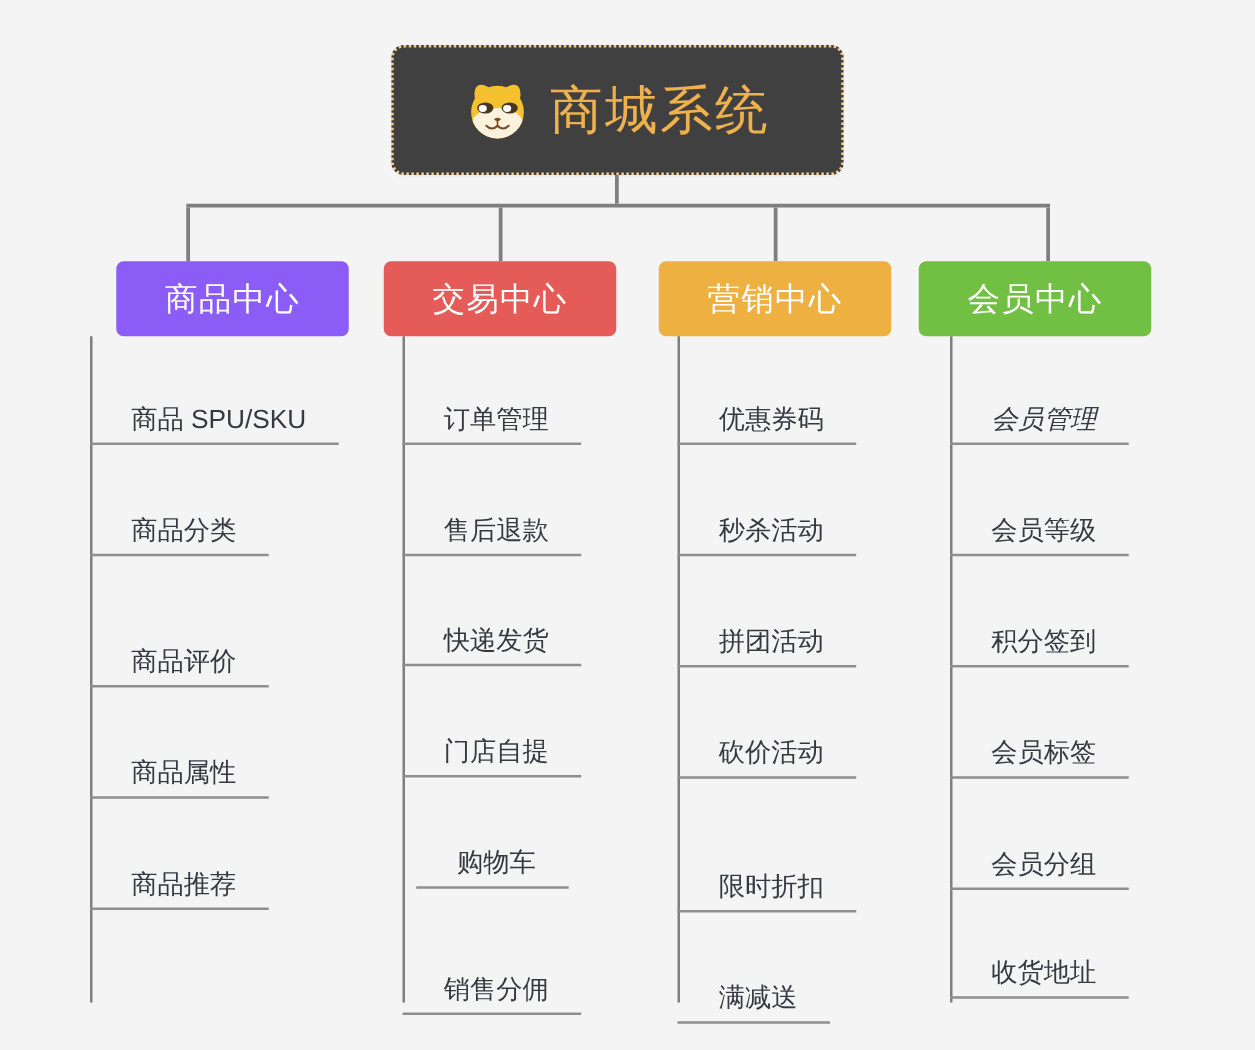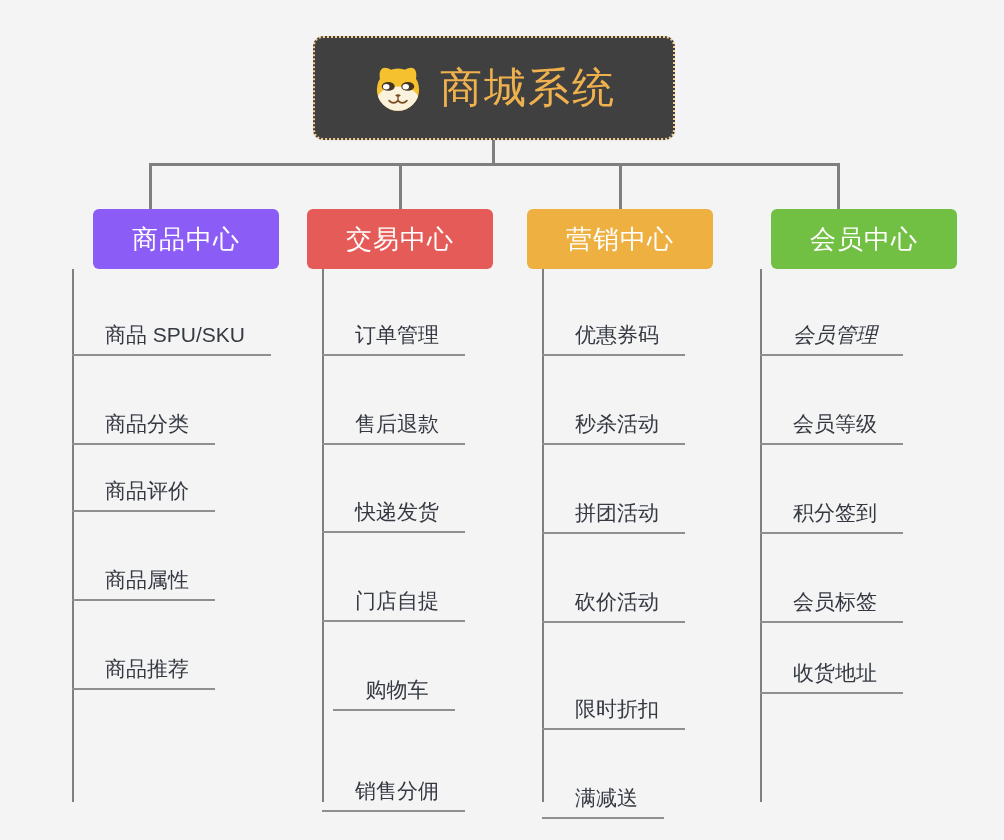--- a/index.html
+++ b/index.html
@@ -91,21 +91,21 @@
   <div class="line stem"></div>
   <div class="line bus"></div>
 
   <div id="branches">
       <div class="line drop" style="left: 148.5px;"></div>
       <div class="branch-box" style="left: 57px; background: #8b5cf6; margin-left: 36px;">商品中心</div>
       <div class="line vline" style="left: 72px; top: 269px; height: 533px;"></div>
       <div class="col" style="left: 72px; top: 269px;">
         <div class="leaf" style="height: 87px;">商品 SPU/SKU</div>
         <div class="leaf" style="height: 89px;">商品分类</div>
-        <div class="leaf" style="height: 67px;">商品评价</div>
+        <div class="leaf" style="height: 105px;">商品评价</div>
         <div class="leaf" style="height: 89px;">商品属性</div>
         <div class="leaf" style="height: 89px;">商品推荐</div>
       </div>
       <div class="line drop" style="left: 398.5px;"></div>
       <div class="branch-box" style="left: 307px; background: rgb(229, 91, 88);">交易中心</div>
       <div class="line vline" style="left: 322px; top: 269px; height: 533px;"></div>
       <div class="col" style="left: 322px; top: 269px; align-items: center;">
         <div class="leaf" style="height: 87px;">订单管理</div>
         <div class="leaf" style="height: 89px;">售后退款</div>
         <div class="leaf" style="height: 88px;">快递发货</div>
@@ -118,24 +118,25 @@
       <div class="line vline" style="left: 542px; top: 269px; height: 533px;"></div>
       <div class="col" style="left: 542px; top: 269px;">
         <div class="leaf" style="height: 87px;">优惠券码</div>
         <div class="leaf" style="height: 89px;">秒杀活动</div>
         <div class="leaf" style="height: 89px;">拼团活动</div>
         <div class="leaf" style="height: 89px;">砍价活动</div>
         <div class="leaf" style="height: 79px; margin-top: 28px;">限时折扣</div>
         <div class="leaf" style="height: 89px;">满减送</div>
       </div>
       <div class="line drop" style="left: 836.5px;"></div>
-      <div class="branch-box" style="left: 771px; background: rgb(114, 192, 67);">会员中心</div>
+      <div class="branch-box" style="left: 735px; background: rgb(114, 192, 67);">会员中心</div>
       <div class="line vline" style="left: 760px; top: 269px; height: 533px;"></div>
       <div class="col" style="left: 760px; top: 269px;">
         <div class="leaf" style="height: 87px; font-style: italic;">会员管理</div>
         <div class="leaf" style="height: 89px;">会员等级</div>
         <div class="leaf" style="height: 89px;">积分签到</div>
         <div class="leaf" style="height: 89px;">会员标签</div>
-        <div class="leaf" style="height: 71px;">收货地址</div>
+        <div class="leaf" style="height: 89px;">会员分组</div>
+        <div class="leaf" style="height: 87px;">收货地址</div>
       </div>
     </div>
 
 </div>
 
 </body></html>

